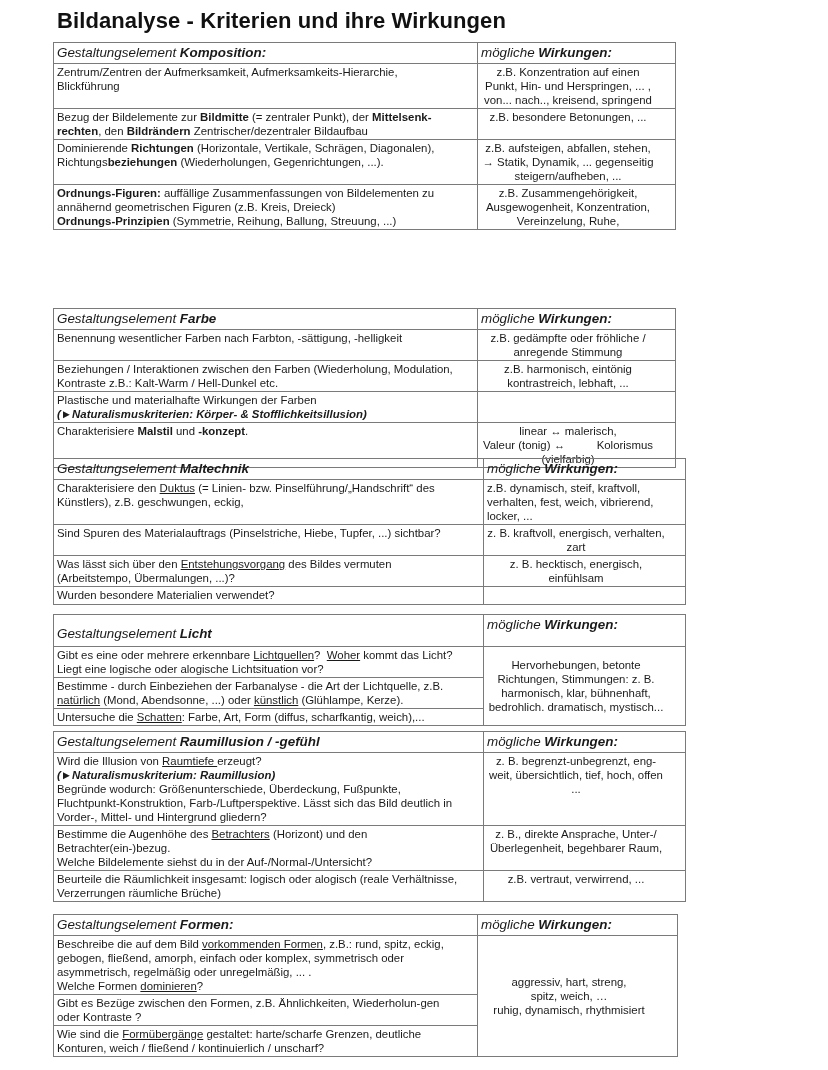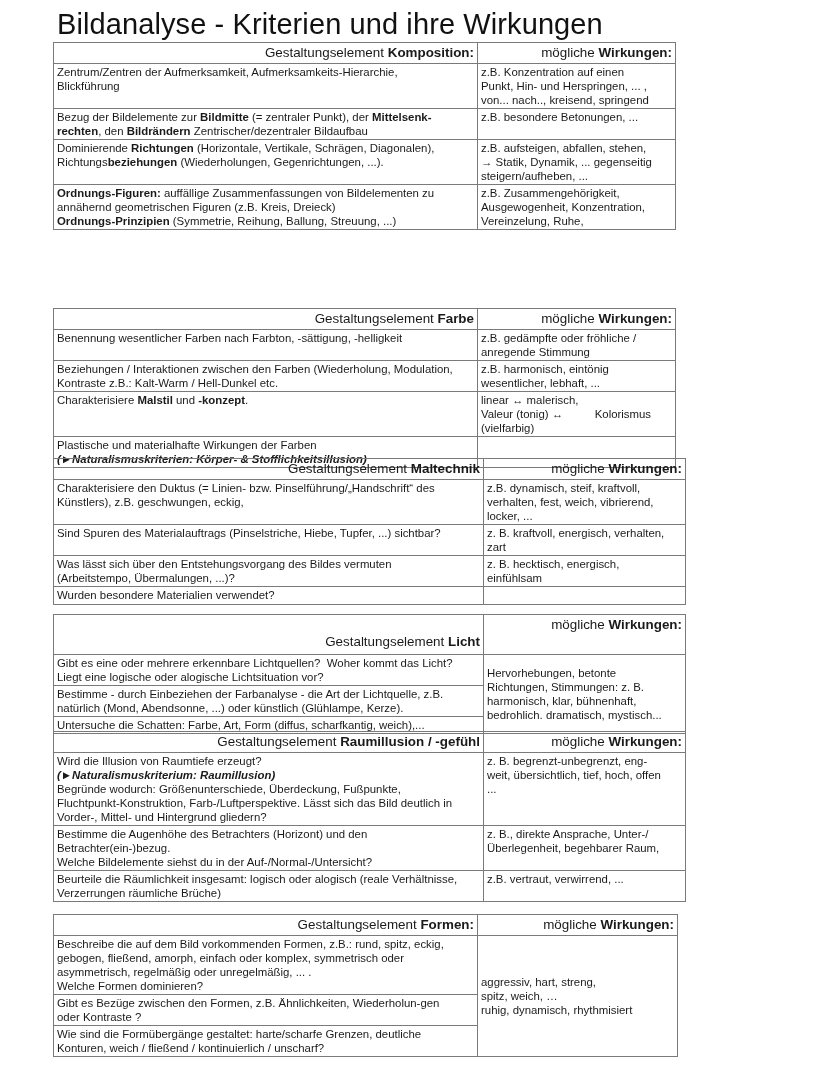--- a/index.html
+++ b/index.html
@@ -2,37 +2,37 @@
 <html><head>
 <meta charset="utf-8">
 <style>
   html, body { margin: 0; padding: 0; background: #ffffff; }
   body {
     width: 828px; height: 1070px; position: relative; overflow: hidden;
     font-family: "Liberation Sans", sans-serif; color: #1a1a1a;
   }
   .title {
     position: absolute; left: 57px; top: 8px;
-    font-size: 29px; font-weight: normal; color: #111;
+    font-size: 22px; font-weight: bold; color: #111;
     letter-spacing: 0.1px;
   }
   table.crit {
     position: absolute; border-collapse: collapse;
     font-size: 11.4px; line-height: 14px; table-layout: fixed;
   }
   table.crit td, table.crit th {
     border: 1px solid #7a7a7a; padding: 1px 20px 1px 3px; vertical-align: top;
   }
   table.crit th {
-    font-weight: normal; font-size: 13.4px; padding: 3px 3px; text-align: right;
+    font-weight: normal; font-size: 13.4px; padding: 3px 3px; text-align: left; font-style: italic;
   }
-  table.crit td.eff { text-align: left; }
+  table.crit td.eff { text-align: center; }
   .b { font-weight: bold; }
   .bi { font-weight: bold; font-style: italic; }
-  .u { }
+  .u { text-decoration: underline; }
   .mid { vertical-align: middle !important; }
 </style>
 </head>
 <body>
 
 <div class="title">Bildanalyse - Kriterien und ihre Wirkungen</div>
 
 <table class="crit" style="left:53px; top:42px; width:622px;">
   <colgroup>
       <col style="width:424px">
@@ -71,29 +71,29 @@
       <tr>
     <th><span>Gestaltungselement </span><span class="b">Farbe</span></th>
     <th><span>mögliche </span><span class="b">Wirkungen:</span></th>
   </tr>
   <tr style="height:30px">
     <td>Benennung wesentlicher Farben nach Farbton, -sättigung, -helligkeit</td>
     <td class="eff">z.B. gedämpfte oder fröhliche / anregende Stimmung</td>
   </tr>
   <tr style="height:30px">
     <td>Beziehungen / Interaktionen zwischen den Farben (Wiederholung, Modulation, Kontraste z.B.: Kalt-Warm / Hell-Dunkel etc.</td>
-    <td class="eff">z.B. harmonisch, eintönig wesentlicher, lebhaft, ...</td>
+    <td class="eff">z.B. harmonisch, eintönig kontrastreich, lebhaft, ...</td>
+  </tr>
+  <tr style="height:30px">
+    <td style="vertical-align:bottom"><span>Plastische und materialhafte Wirkungen der Farben</span><br><span class="bi">(►Naturalismuskriterien: Körper- &amp; Stofflichkeitsillusion)</span></td>
+    <td class="eff"></td>
   </tr>
   <tr style="height:44px">
     <td><span>Charakterisiere </span><span class="b">Malstil</span><span> und </span><span class="b">-konzept</span><span>.</span></td>
     <td class="eff"><span>linear ↔ malerisch,</span><br><span style="white-space:pre">Valeur (tonig) ↔          Kolorismus</span><br><span>(vielfarbig)</span></td>
-  </tr>
-  <tr style="height:30px">
-    <td style="vertical-align:bottom"><span>Plastische und materialhafte Wirkungen der Farben</span><br><span class="bi">(►Naturalismuskriterien: Körper- &amp; Stofflichkeitsillusion)</span></td>
-    <td class="eff"></td>
   </tr>
 </tbody>
   </table>
 
 <table class="crit" style="left:53px; top:458px; width:632px;">
   <colgroup>
       <col style="width:430px">
       <col style="width:202px">
     </colgroup>
   <tbody>
@@ -120,21 +120,21 @@
 </tbody>
   </table>
 
 <table class="crit" style="left:53px; top:614px; width:632px;">
   <colgroup>
       <col style="width:430px">
       <col style="width:202px">
     </colgroup>
   <tbody>
       <tr>
-    <th style="padding:20px 3px 5px"><span>Gestaltungselement </span><span class="b">Licht</span></th>
+    <th style="padding:12px 3px 5px"><span>Gestaltungselement </span><span class="b">Licht</span></th>
     <th><span>mögliche </span><span class="b">Wirkungen:</span></th>
   </tr>
   <tr style="height:30px">
     <td><span>Gibt es eine oder mehrere erkennbare </span><span class="u">Lichtquellen</span><span style="white-space:pre">?  </span><span class="u">Woher</span><span> kommt das Licht? Liegt eine logische oder alogische Lichtsituation vor?</span></td>
     <td class="eff mid" rowspan="3">Hervorhebungen, betonte Richtungen, Stimmungen: z. B. harmonisch, klar, bühnenhaft, bedrohlich. dramatisch, mystisch...</td>
   </tr>
   <tr style="height:30px">
     <td><span>Bestimme  - durch Einbeziehen der Farbanalyse -  die Art der Lichtquelle, z.B. </span><span class="u">natürlich</span><span> (Mond, Abendsonne, ...) oder </span><span class="u">künstlich</span><span> (Glühlampe, Kerze).</span></td>
   </tr>
   <tr style="height:16px">

